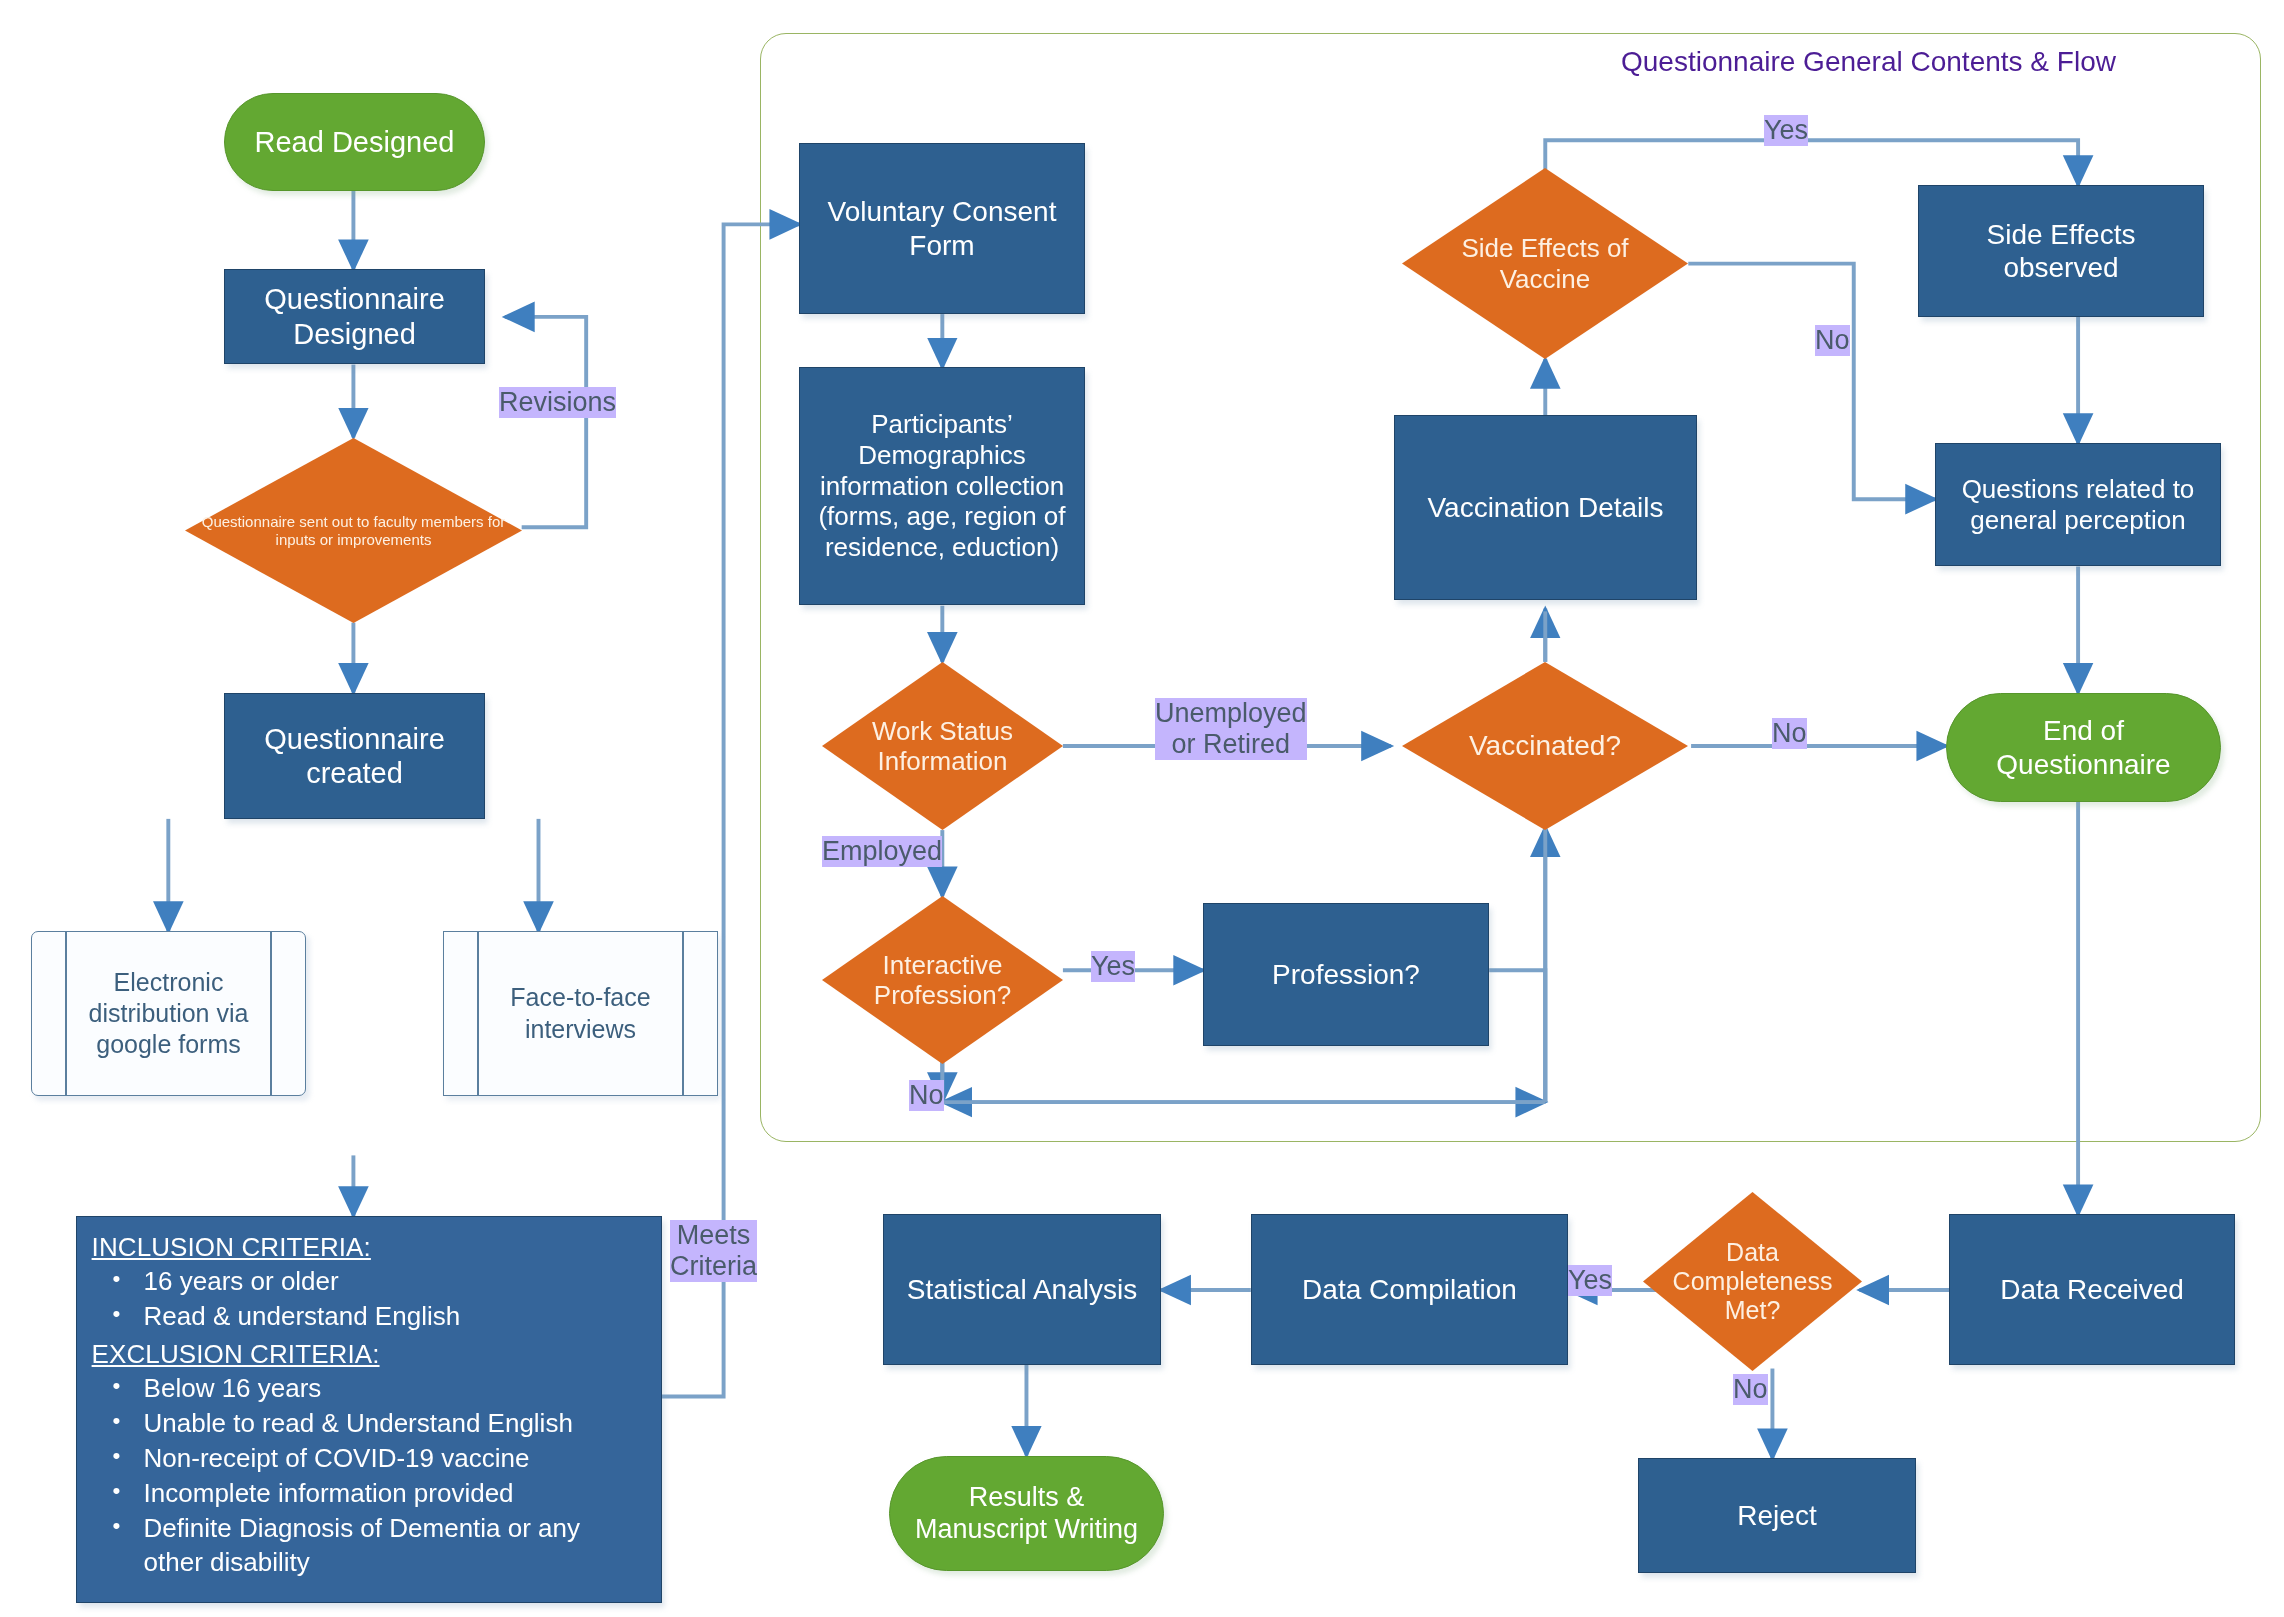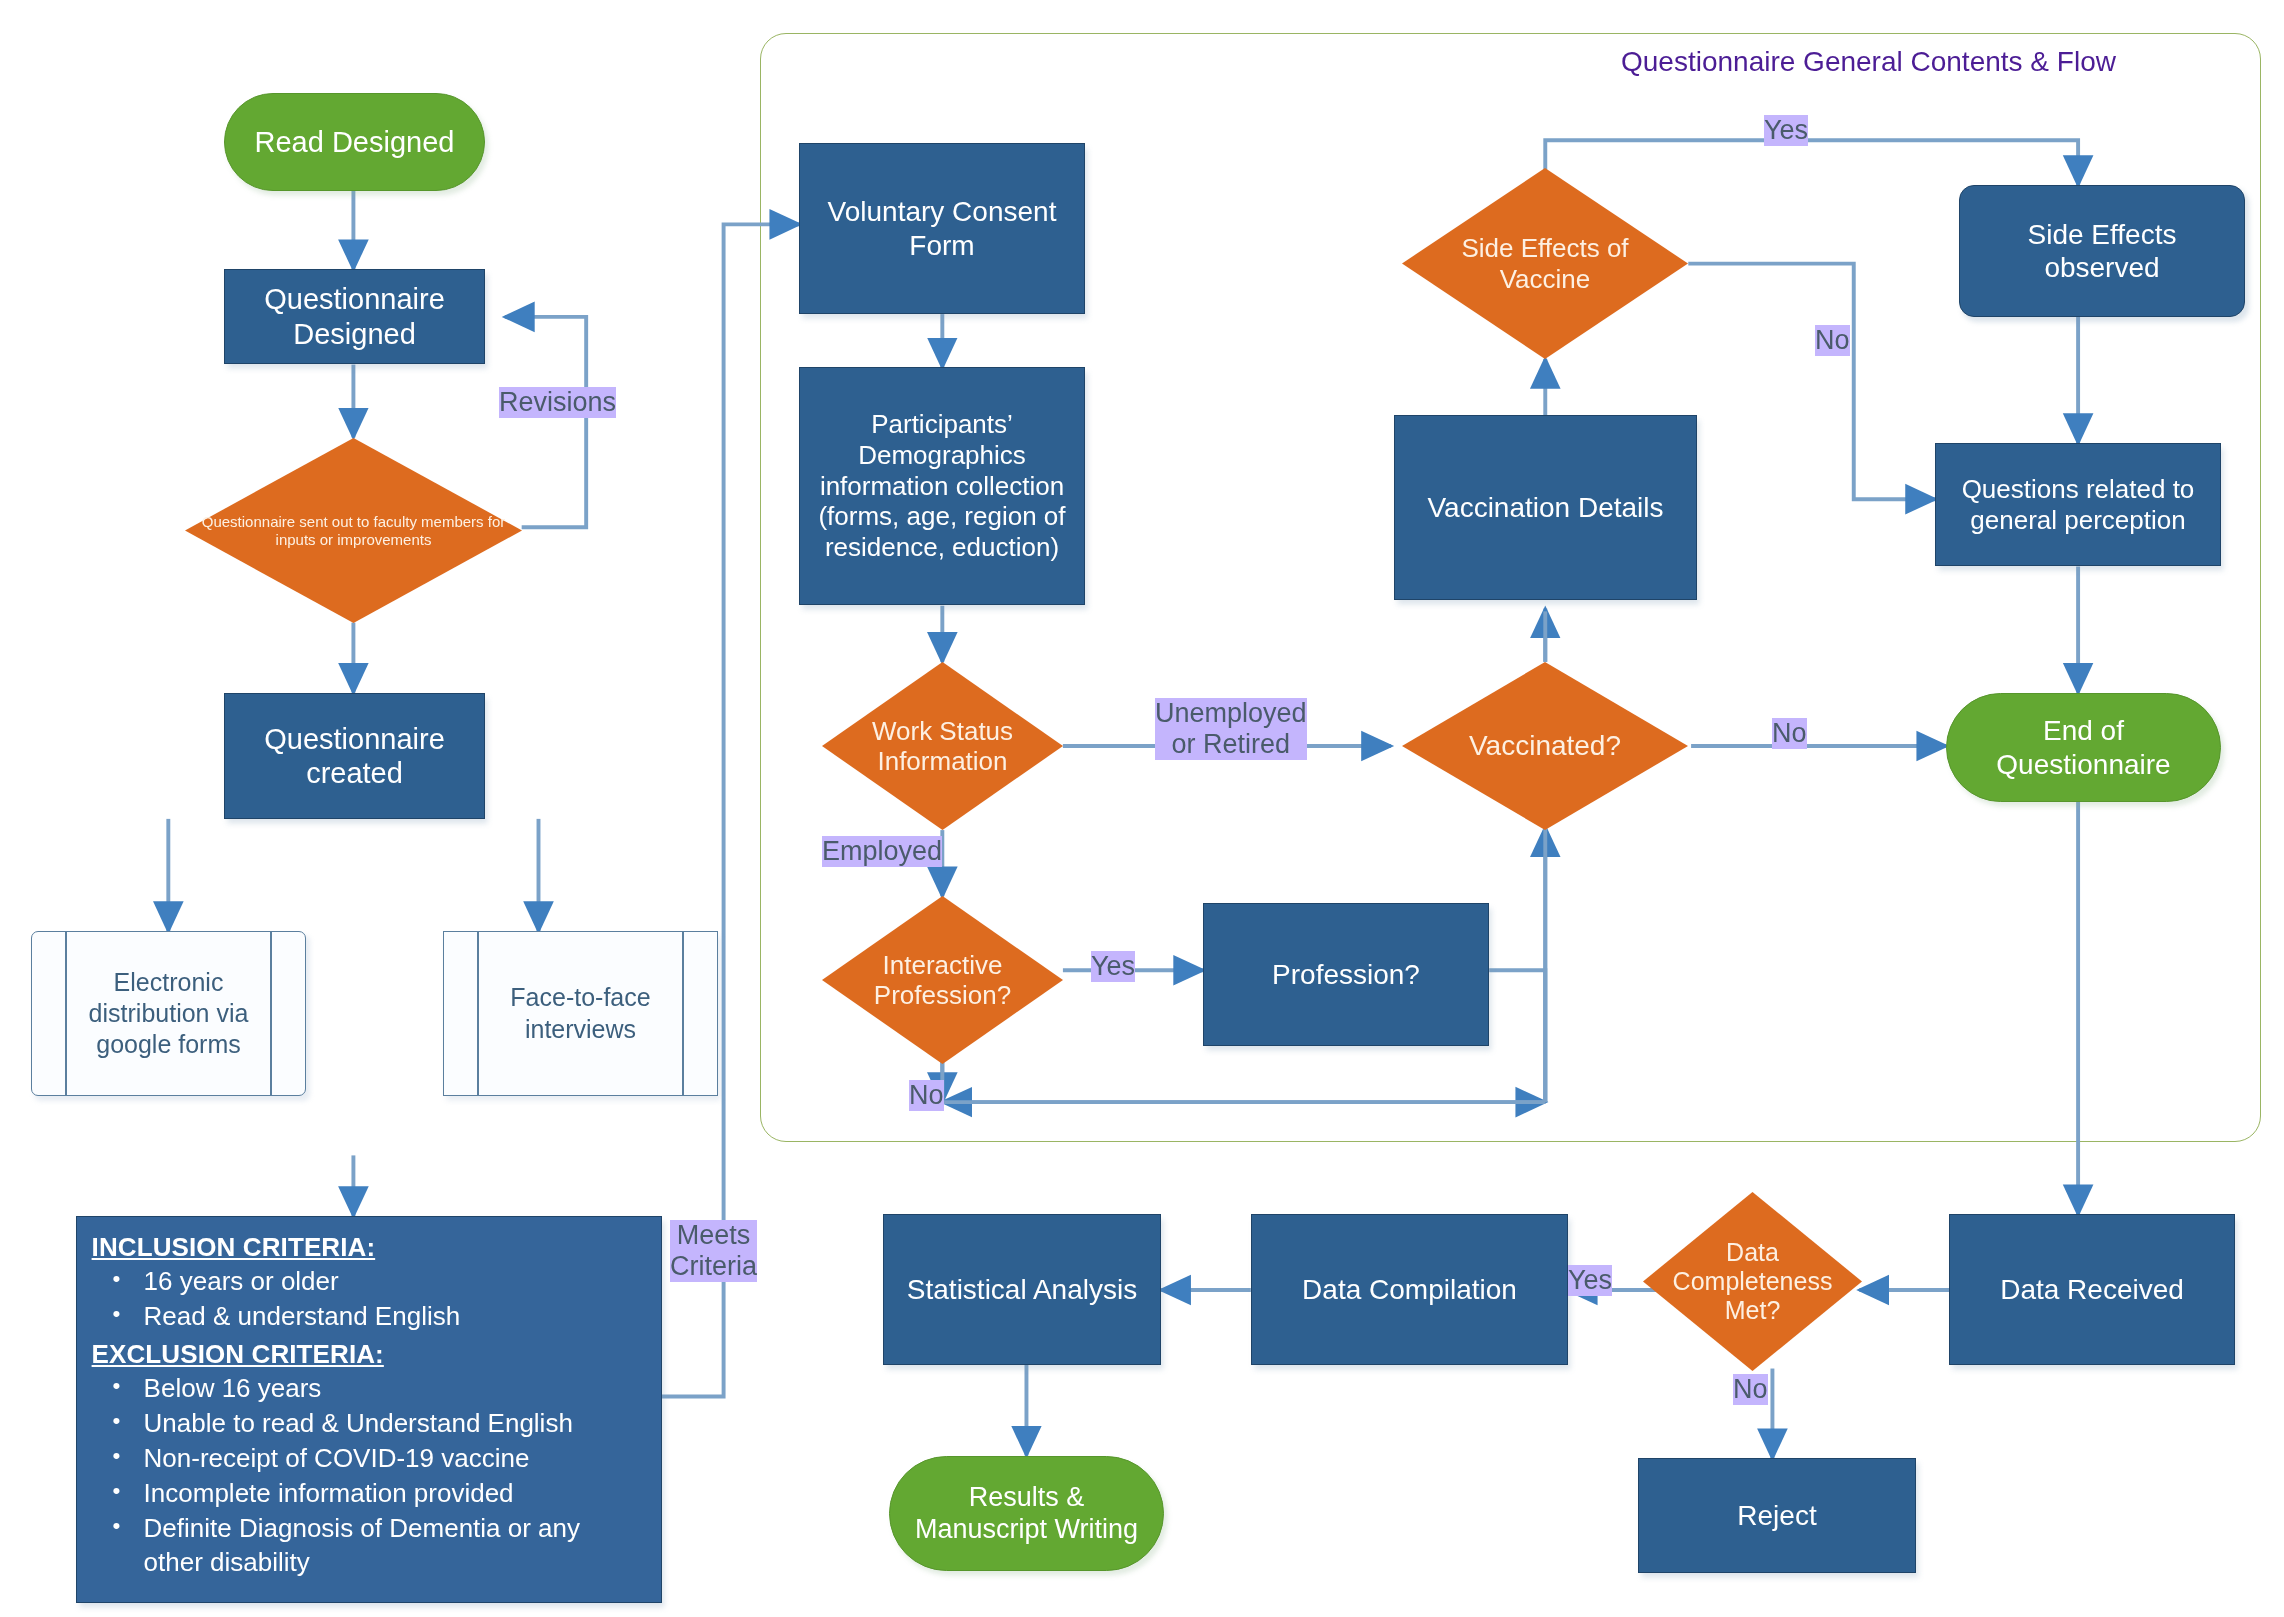--- a/index.html
+++ b/index.html
@@ -20,21 +20,21 @@
      -webkit-clip-path:polygon(50% 0,100% 50%,50% 100%,0 50%);clip-path:polygon(50% 0,100% 50%,50% 100%,0 50%);
      filter:drop-shadow(2.8px 3.9px 3.9px rgba(200,160,130,.45));}
   .dia .txt{position:absolute;left:0;top:0;width:100%;height:100%;display:flex;align-items:center;justify-content:center;
      text-align:center;color:#fdf0e2;line-height:1.16;}
   .dia .txt span{display:block;padding:0 3.4px;}
   .edgelabel{position:absolute;color:#4a5b6b;background:#c4b5fd;line-height:1.15;text-align:center;white-space:pre-line;}
   .group{position:absolute;border:1.7px solid #9ab563;border-radius:26px;box-sizing:border-box;}
   .group-title{position:absolute;color:#4c1d95;white-space:nowrap;}
   .crit{position:absolute;box-sizing:border-box;background:#35659a;border:1.7px solid #1f4468;color:#fff;
      box-shadow:3.4px 4.5px 5.6px rgba(120,150,180,.25);padding:14.6px 14.6px 11.2px 14.6px;}
-  .crit h4{margin:0 0 1.1px 0;font-weight:700;text-decoration:underline;font-size:26px;letter-spacing:0.1px;}
+  .crit h4{margin:0 0 1.1px 0;font-weight:400;text-decoration:underline;font-size:26px;letter-spacing:0.1px;}
   .crit ul{margin:2.2px 0 5.6px 0;padding:0 0 0 52px;list-style:none;}
   .crit li{position:relative;font-size:26px;line-height:1.30;margin:1.1px 0;}
   .crit li:before{content:"\2022";position:absolute;left:-31px;top:-1.1px;font-size:22.4px;}
 </style>
 </head>
 <body>
 
 <div id="stage">
 
   <div class="group" style="left:760px;top:33px;width:1501px;height:1109px;"></div>
@@ -205,21 +205,21 @@
   </div>
 
   <div class="dia" style="left:1402px;top:168px;width:286px;height:191px;">
     <div class="shape"></div>
     <div class="txt" style="font-size:26px;white-space:pre-line;">
       <span>Side Effects of
 Vaccine</span>
     </div>
   </div>
 
-  <div class="node proc" style="left:1959px;top:185px;width:286px;height:132px;font-size:28px;white-space:pre-line;border-radius:15px;">
+  <div class="node proc" style="left:1918px;top:185px;width:286px;height:132px;font-size:28px;white-space:pre-line;">
     <span>Side Effects
 observed</span>
   </div>
 
   <div class="node proc" style="left:1935px;top:443px;width:286px;height:123px;font-size:26px;white-space:pre-line;">
     <span>Questions related to
 general perception</span>
   </div>
 
   <div class="node term" style="left:1946px;top:693px;width:275px;height:109px;font-size:28px;white-space:pre-line;">

